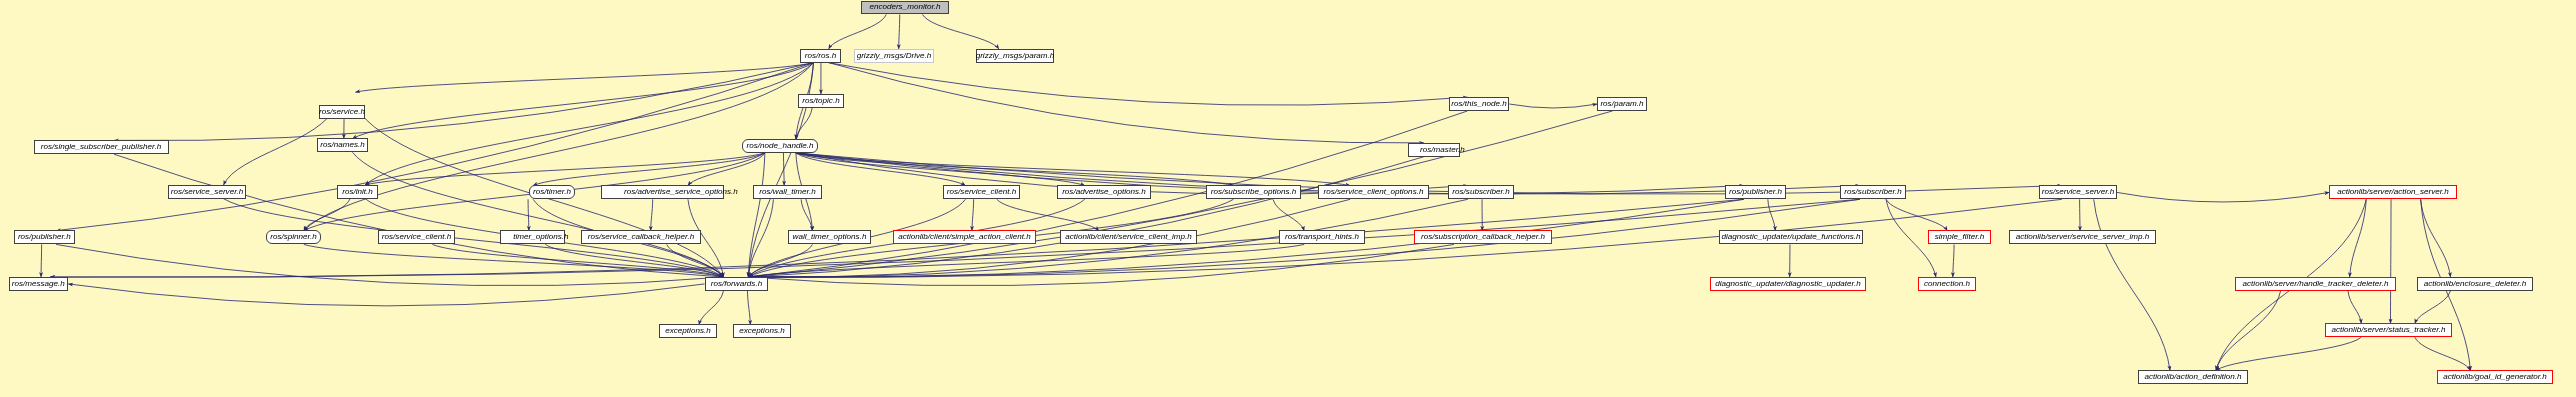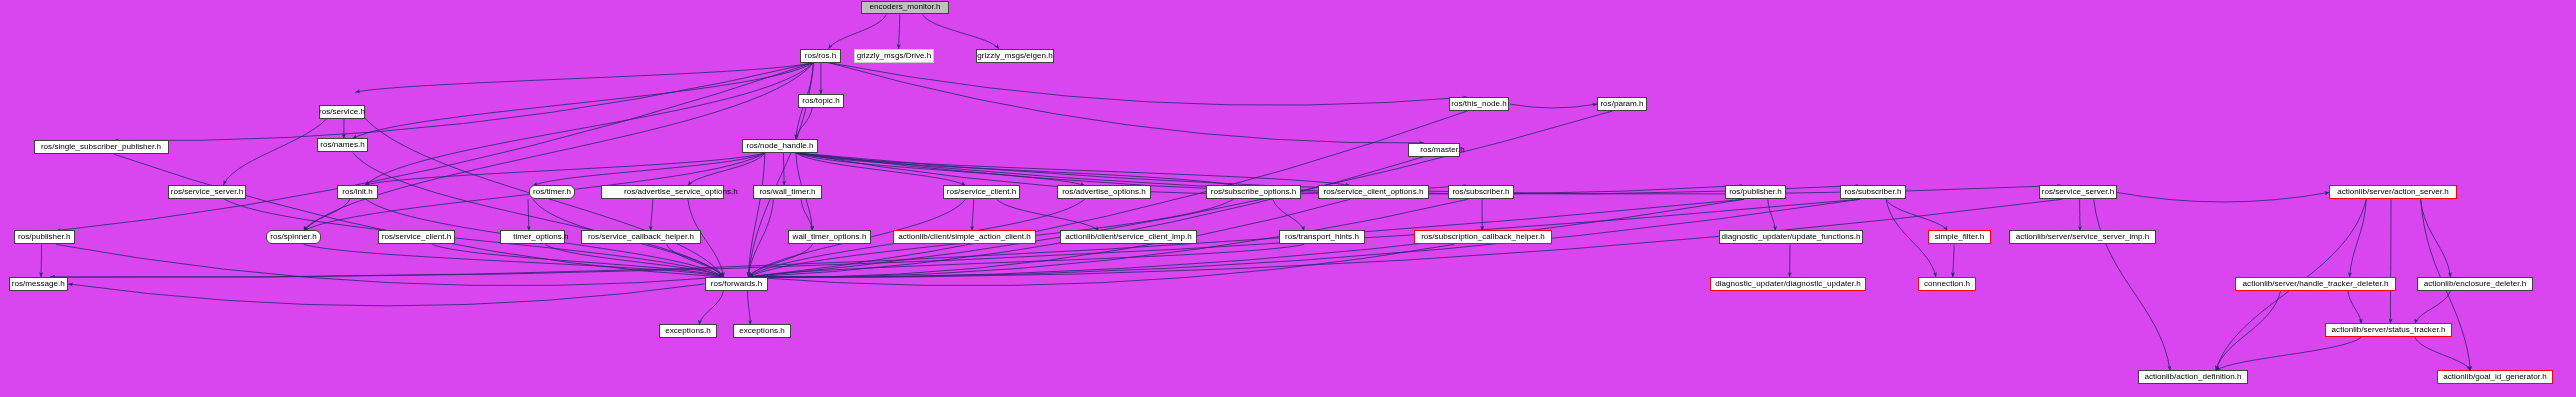--- a/index.html
+++ b/index.html
@@ -1,22 +1,23 @@
 <!DOCTYPE html>
 <html style="font-size:10px"><head>
 <meta charset="utf-8">
 <style>
   html,body{margin:0;padding:0;background:#ffffff;}
   #graph-root{
     position:relative;
     width:2576px;
     height:398px;
-    background:#d946ef;
+    background:#fef9c3;
     font-family:"Liberation Sans", sans-serif;
     overflow:hidden;
+    font-style:italic;
   }
   svg#edges{position:absolute;left:0;top:0;width:2576px;height:398px;}
   .node{
     position:absolute;
     box-sizing:border-box;
     display:flex;
     align-items:center;
     justify-content:center;
     height:13.8px;
     border:0.6px solid #404040;
@@ -141,35 +142,35 @@
       <div class="node root" style="left: 861px; top: 0.6px; width: 88px;">
         <span class="nlabel">encoders_monitor.h</span>
       </div>
       <div class="node" style="left: 800px; top: 49px; width: 41px;">
         <span class="nlabel">ros/ros.h</span>
       </div>
       <div class="node grey-border" style="left: 854px; top: 49px; width: 80px;">
         <span class="nlabel">grizzly_msgs/Drive.h</span>
       </div>
       <div class="node" style="left: 976px; top: 49px; width: 78px;">
-        <span class="nlabel">grizzly_msgs/eigen.h</span>
+        <span class="nlabel">grizzly_msgs/param.h</span>
       </div>
       <div class="node" style="left: 798px; top: 94px; width: 46px;">
         <span class="nlabel">ros/topic.h</span>
       </div>
       <div class="node" style="left: 319px; top: 105px; width: 46px; justify-content: center;">
         <span class="nlabel">ros/service.h</span>
       </div>
       <div class="node" style="left: 317px; top: 138px; width: 51px;">
         <span class="nlabel">ros/names.h</span>
       </div>
       <div class="node" style="left: 17.5px; top: 140px; width: 135px; margin-left: 16px;">
         <span class="nlabel">ros/single_subscriber_publisher.h</span>
       </div>
-      <div class="node" style="left: 742px; top: 139px; width: 76px;">
+      <div class="node" style="left: 742px; top: 139px; width: 76px; border-radius: 6px;">
         <span class="nlabel">ros/node_handle.h</span>
       </div>
       <div class="node" style="left: 1449px; top: 97px; width: 60px;">
         <span class="nlabel">ros/this_node.h</span>
       </div>
       <div class="node" style="left: 1597px; top: 97px; width: 50px;">
         <span class="nlabel">ros/param.h</span>
       </div>
       <div class="node" style="left: 1408px; top: 143px; width: 52px; padding-left: 20px;">
         <span class="nlabel">ros/master.h</span>

